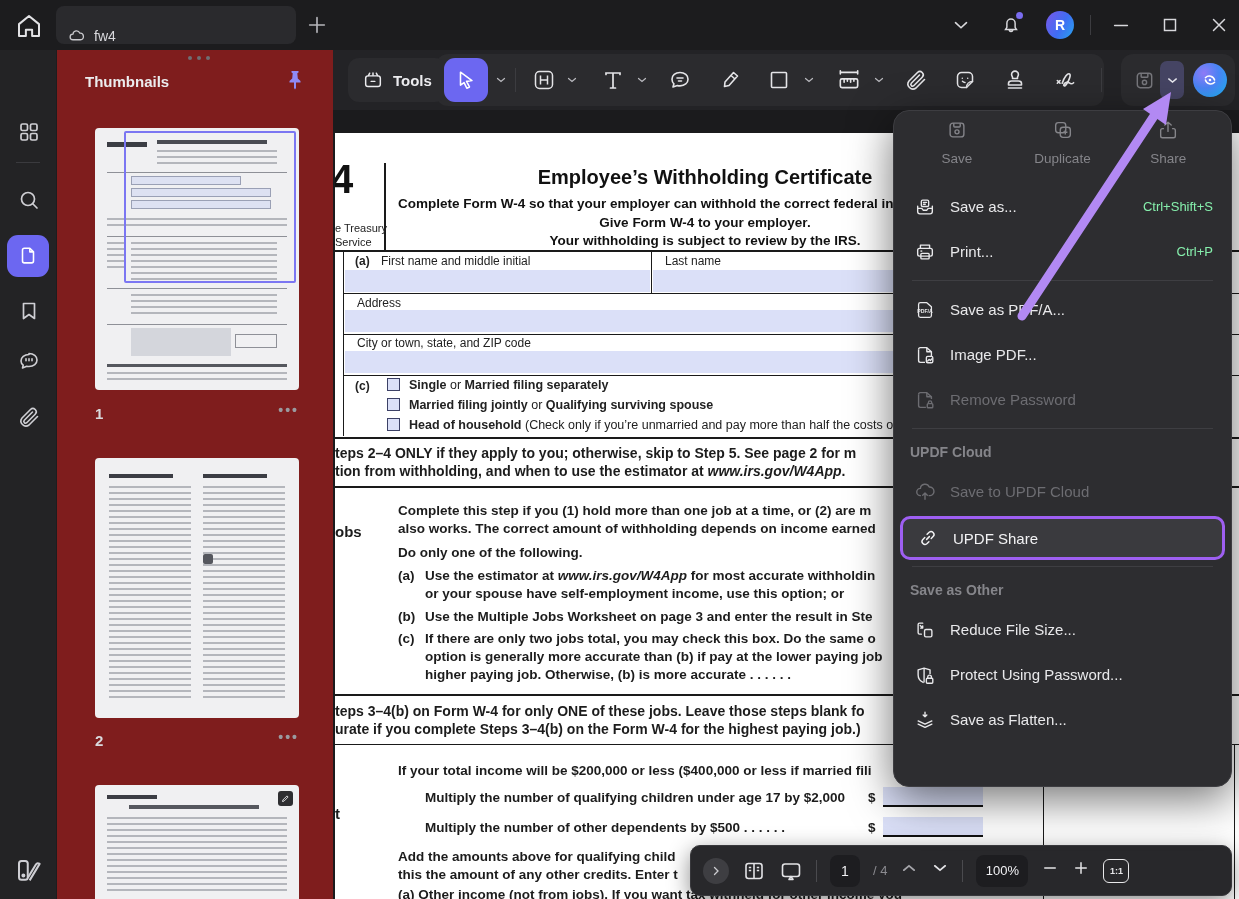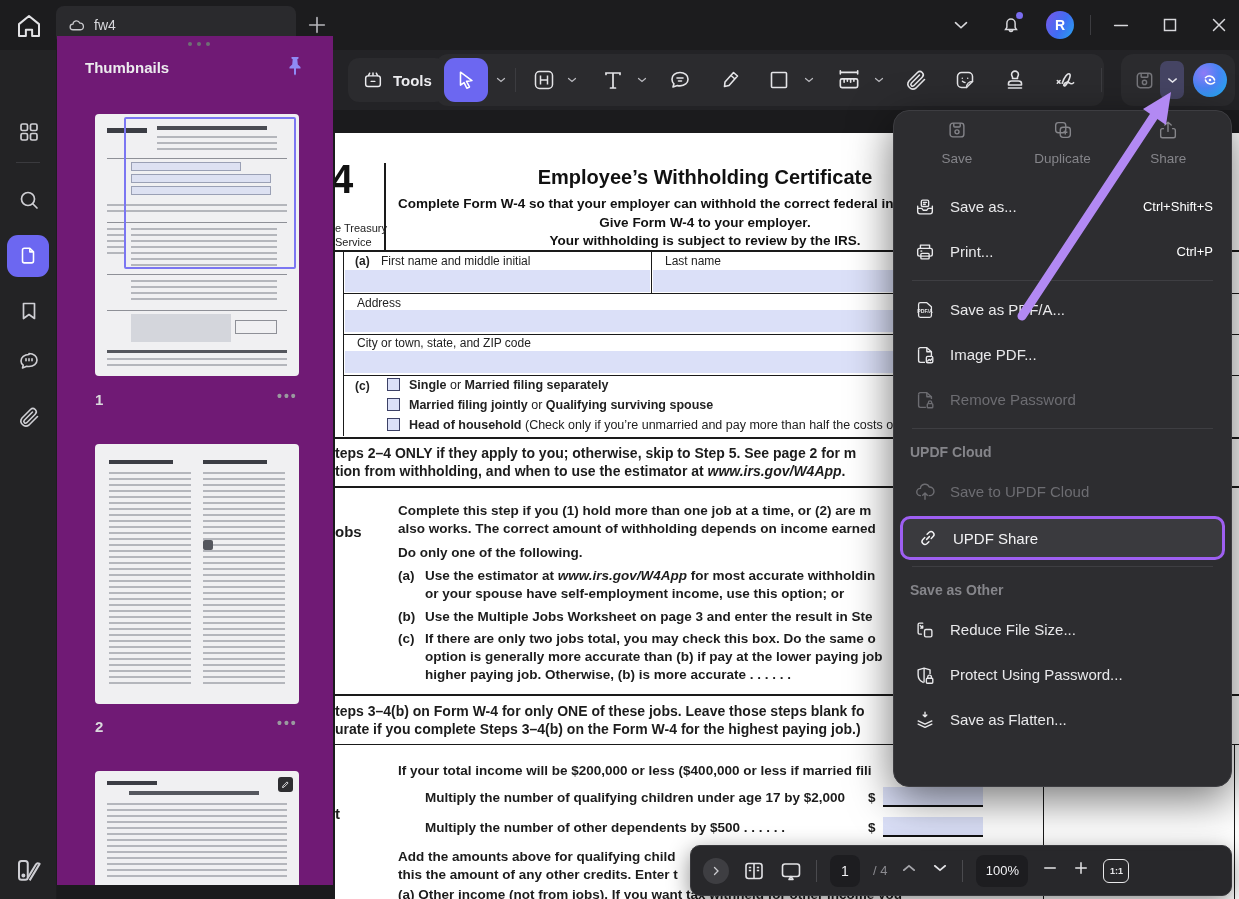--- a/index.html
+++ b/index.html
@@ -5,21 +5,21 @@
   * { margin:0; padding:0; box-sizing:border-box; }
   html,body { width:1239px; height:899px; overflow:hidden; background:#1b1b1d;
     font-family:"Liberation Sans", sans-serif; }
   .abs { position:absolute; }
   svg { display:block; }
 
   
   .titlebar { position:absolute; left:0; top:0; width:1239px; height:50px; background:#1c1c1e; }
   .home-btn { position:absolute; left:14px; top:11px; width:30px; height:30px; color:#e2e2e5; }
   .tab { position:absolute; left:56px; top:6px; width:240px; height:38px; background:#2a2a2d;
-    border-radius:8px; display:flex; align-items:center; padding:0 12px; gap:9px; color:#c9c9cd; }
+    border-radius:8px; display:flex; align-items:flex-end; padding:0 12px; gap:9px; color:#c9c9cd; }
   .tab-label { font-size:14px; color:#d8d8dc; }
   .newtab { position:absolute; left:306px; top:14px; width:22px; height:22px; color:#b5b5ba; }
   .tb-ico { position:absolute; top:14px; width:22px; height:22px; color:#d8d8dc; }
   .avatar { position:absolute; left:1046px; top:11px; width:28px; height:28px; border-radius:50%;
     background:linear-gradient(120deg,#7a58e8 0%,#3f6df4 55%,#27a6ee 100%);
     color:#fff; font-size:14px; font-weight:700; display:flex; align-items:center; justify-content:center; }
   .tb-div { position:absolute; left:1090px; top:15px; width:1px; height:20px; background:#3c3c40; }
   .bell-dot { position:absolute; right:-1px; top:-2px; width:7px; height:7px; border-radius:50%; background:#7a6cf0; }
 
   
@@ -41,21 +41,21 @@
     display:flex; align-items:center; justify-content:center; color:#fff; }
 
   
   .rail { position:absolute; left:0; top:50px; width:57px; height:849px; background:#232325; border-right:1px solid #1d1d1f; }
   .rail-ico { position:absolute; left:17px; width:24px; height:24px; color:#cfcfd4; }
   .rail-active { position:absolute; left:7px; top:185px; width:42px; height:42px; border-radius:11px;
     background:#6c67f1; color:#fff; display:flex; align-items:center; justify-content:center; }
   .rail-div { position:absolute; left:16px; top:112px; width:24px; height:1px; background:#3a3a3e; }
 
   
-  .thumbs { position:absolute; left:57px; top:36px; width:276px; height:849px; background:#701a75; }
+  .thumbs { position:absolute; left:57px; top:50px; width:276px; height:849px; background:#7f1d1d;text-align:right; }
   .handle { position:absolute; left:131px; top:6px; display:flex; gap:5px; }
   .handle i { width:4px; height:4px; border-radius:50%; background:#6f6f74; }
   .thumbs-title { position:absolute; left:28px; top:23px; font-size:15px; font-weight:700; color:#ececee; }
   .pin { position:absolute; left:226px; top:18px; width:24px; height:24px; color:#8f8af5; }
   .thumb-card { position:absolute; left:38px; width:204px; background:#f0f0f2; border-radius:4px; overflow:hidden; }
   .viewport { position:absolute; left:29px; top:3px; width:172px; height:152px; border:2px solid #7b76f2; border-radius:2px; }
   .pg-num { position:absolute; left:38px; font-size:15px; font-weight:600; color:#d9d9dc; }
   .dots { position:absolute; left:220px; width:22px; height:14px; color:#9a9a9f; letter-spacing:2px;
     font-size:14px; font-weight:700; }
   .flines { background:repeating-linear-gradient(to bottom,#b4b6bc 0 2px,transparent 2px 6px); }
@@ -96,21 +96,21 @@
   
   .menu { position:absolute; left:893px; top:110px; width:339px; height:677px; background:#2d2d30;
     border:1px solid #3d3d41; border-radius:16px; box-shadow:0 12px 44px rgba(0,0,0,.55);
     z-index:5; }
   .menu-top { display:flex; margin:0 10px 8px 10px; }
   .menu-top .bigitem { flex:1; display:flex; flex-direction:column; align-items:center; gap:10px;
     color:#85858a; padding:8px 0 10px 0; }
   .bigitem .blab { font-size:13.5px; }
   .mi { height:45px; display:flex; align-items:center; padding:0 18px 0 20px; gap:14px; color:#e9e9eb; }
   .mi .milab { font-size:15px; flex:1; }
-  .mi .short { font-size:13px; color:#ffffff; }
+  .mi .short { font-size:13px; color:#86efac; }
   .mi.dis { color:#6d6d72; }
   .mi-ico { width:22px; height:22px; flex:none; color:inherit; }
   .mdiv { height:1px; background:#3e3e42; margin:6px 18px; }
   .mhead { height:34px; display:flex; align-items:center; padding:0 16px; font-size:14px;
     font-weight:700; color:#85858a; }
   .mi.hilite { margin:2px 6px; height:44px; background:#3a3a3e; border:3px solid #9e5ff2;
     border-radius:10px; padding:0 14px; color:#f2f2f4; }
 
   .arrow-svg { position:absolute; left:980px; top:80px; z-index:9; pointer-events:none; }
 </style>

